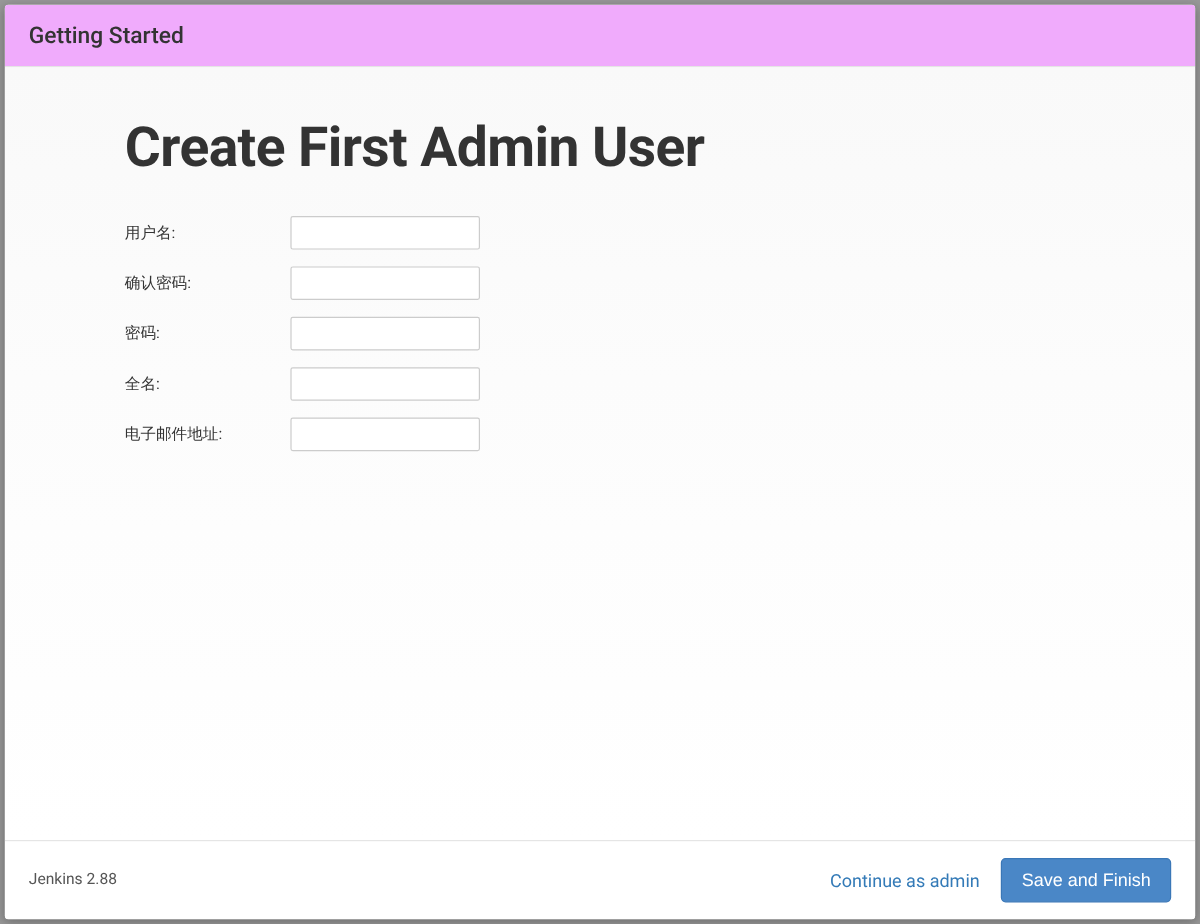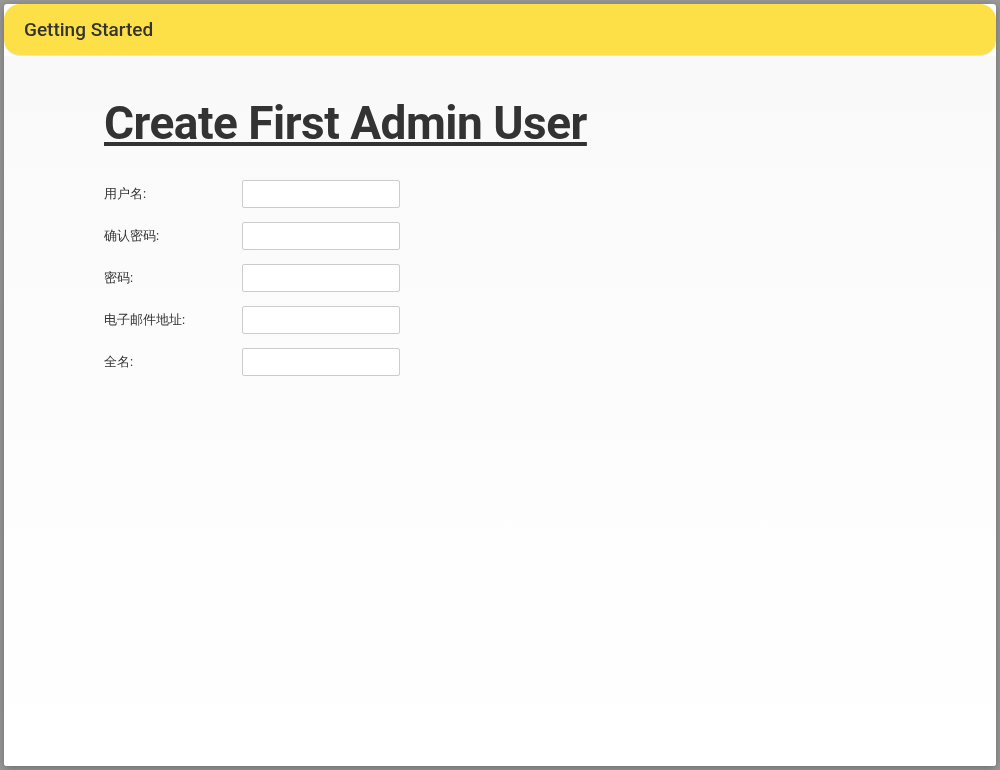--- a/index.html
+++ b/index.html
@@ -21,41 +21,39 @@
       height: 100%;
       border-radius: 3px;
       box-shadow: 0 2px 10px rgba(0,0,0,0.3);
       display: flex;
       flex-direction: column;
       overflow: hidden;
     }
     .modal-header {
       padding: 14px 20px;
       border-bottom: 1px solid #e5e5e5;
-      background: #fde047;
-      border-radius: 16px;
+      background: #f0abfc;
     }
     .modal-header-title {
       font-size: 19px;
       font-weight: 500;
       color: #333;
     }
     .modal-body {
       flex: 1;
       background: linear-gradient(to bottom, #f9f9f9 0%, #fcfcfc 40%, #ffffff 100%);
       padding: 40px 100px 20px 100px;
       overflow: auto;
     }
     .page-title {
       font-size: 46px;
       font-weight: 700;
       color: #333;
       margin-bottom: 30px;
       letter-spacing: -0.5px;
-      text-decoration: underline;
     }
     .form-row {
       display: flex;
       align-items: center;
       margin-bottom: 14px;
       gap: 48px;
     }
     .form-label {
       width: 90px;
       font-size: 13px;
@@ -128,23 +126,30 @@
       <label class="form-label">确认密码:</label>
       <input type="password" class="form-input" value="" style="">
     </div>
 
     <div class="form-row">
       <label class="form-label">密码:</label>
       <input type="password" class="form-input" value="" style="">
     </div>
 
     <div class="form-row">
-      <label class="form-label">电子邮件地址:</label>
+      <label class="form-label">全名:</label>
       <input type="text" class="form-input" value="" style="">
     </div>
 
     <div class="form-row">
-      <label class="form-label">全名:</label>
+      <label class="form-label">电子邮件地址:</label>
       <input type="text" class="form-input" value="" style="">
     </div>
   </div>
 
+  <div class="modal-footer">
+    <div class="footer-version">Jenkins 2.88</div>
+    <div class="footer-actions">
+      <a class="link-button">Continue as admin</a>
+      <button class="primary-button">Save and Finish</button>
+    </div>
+  </div>
 </div>
 
 </body></html>

